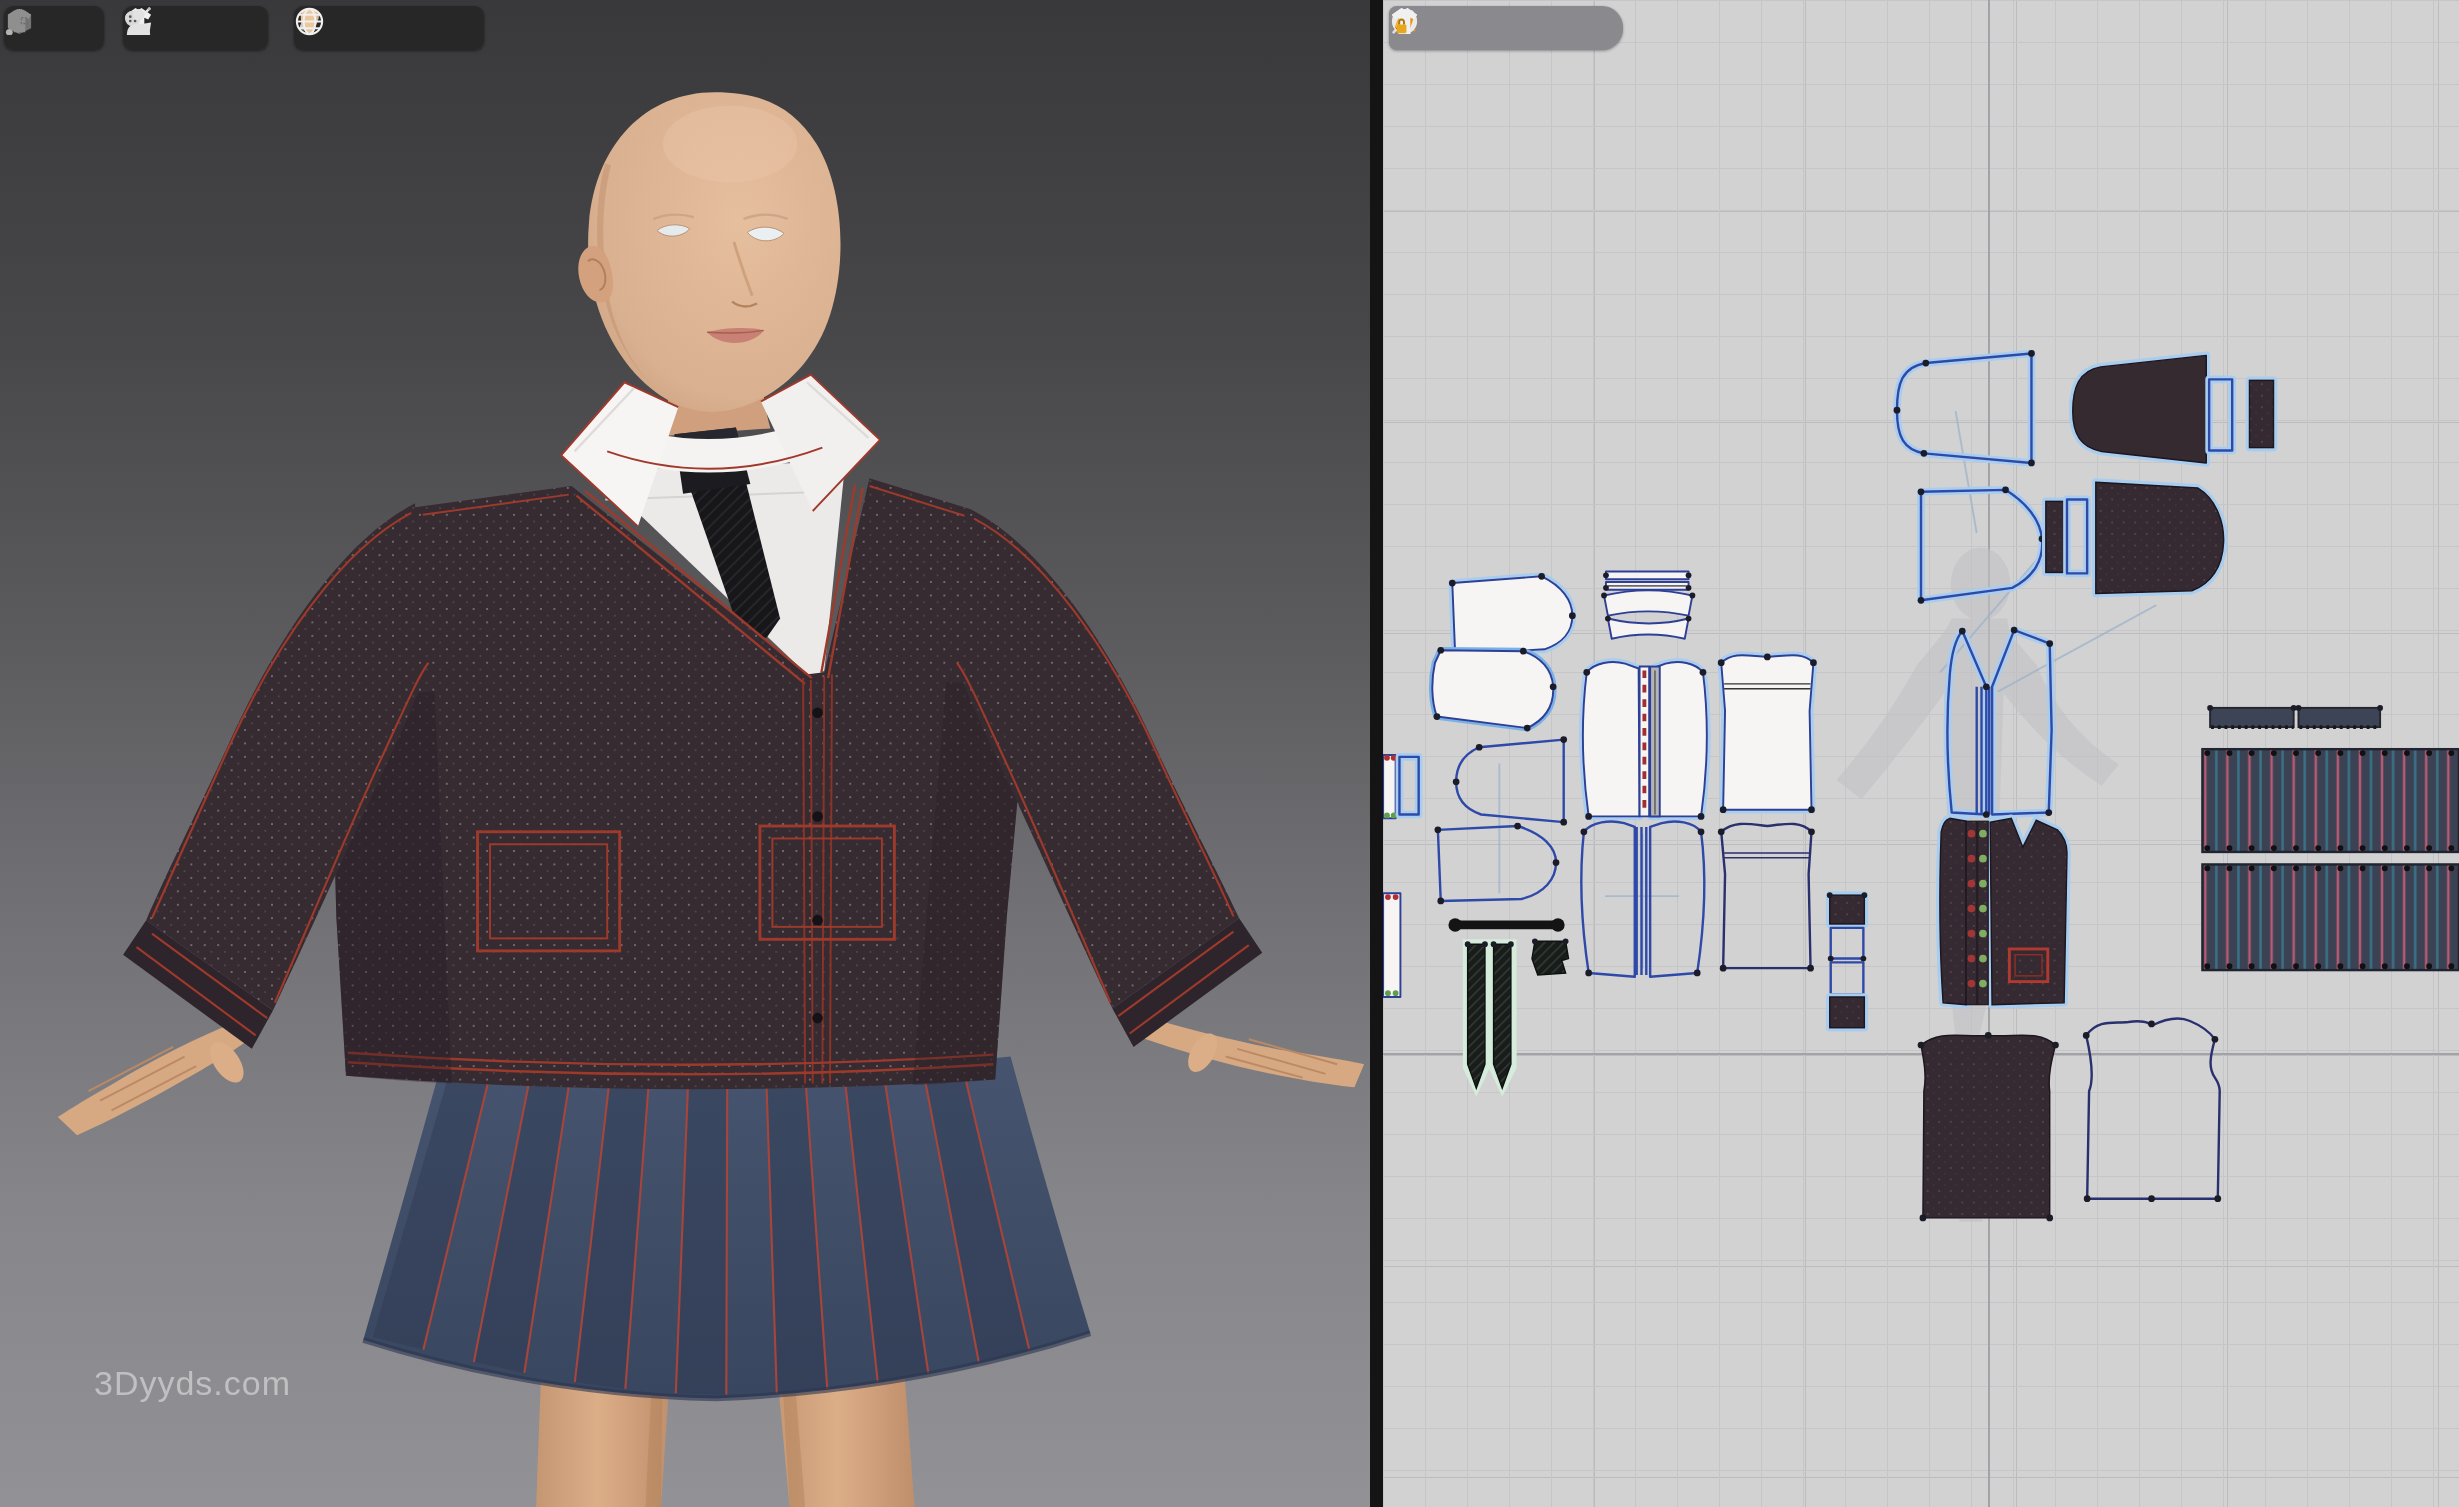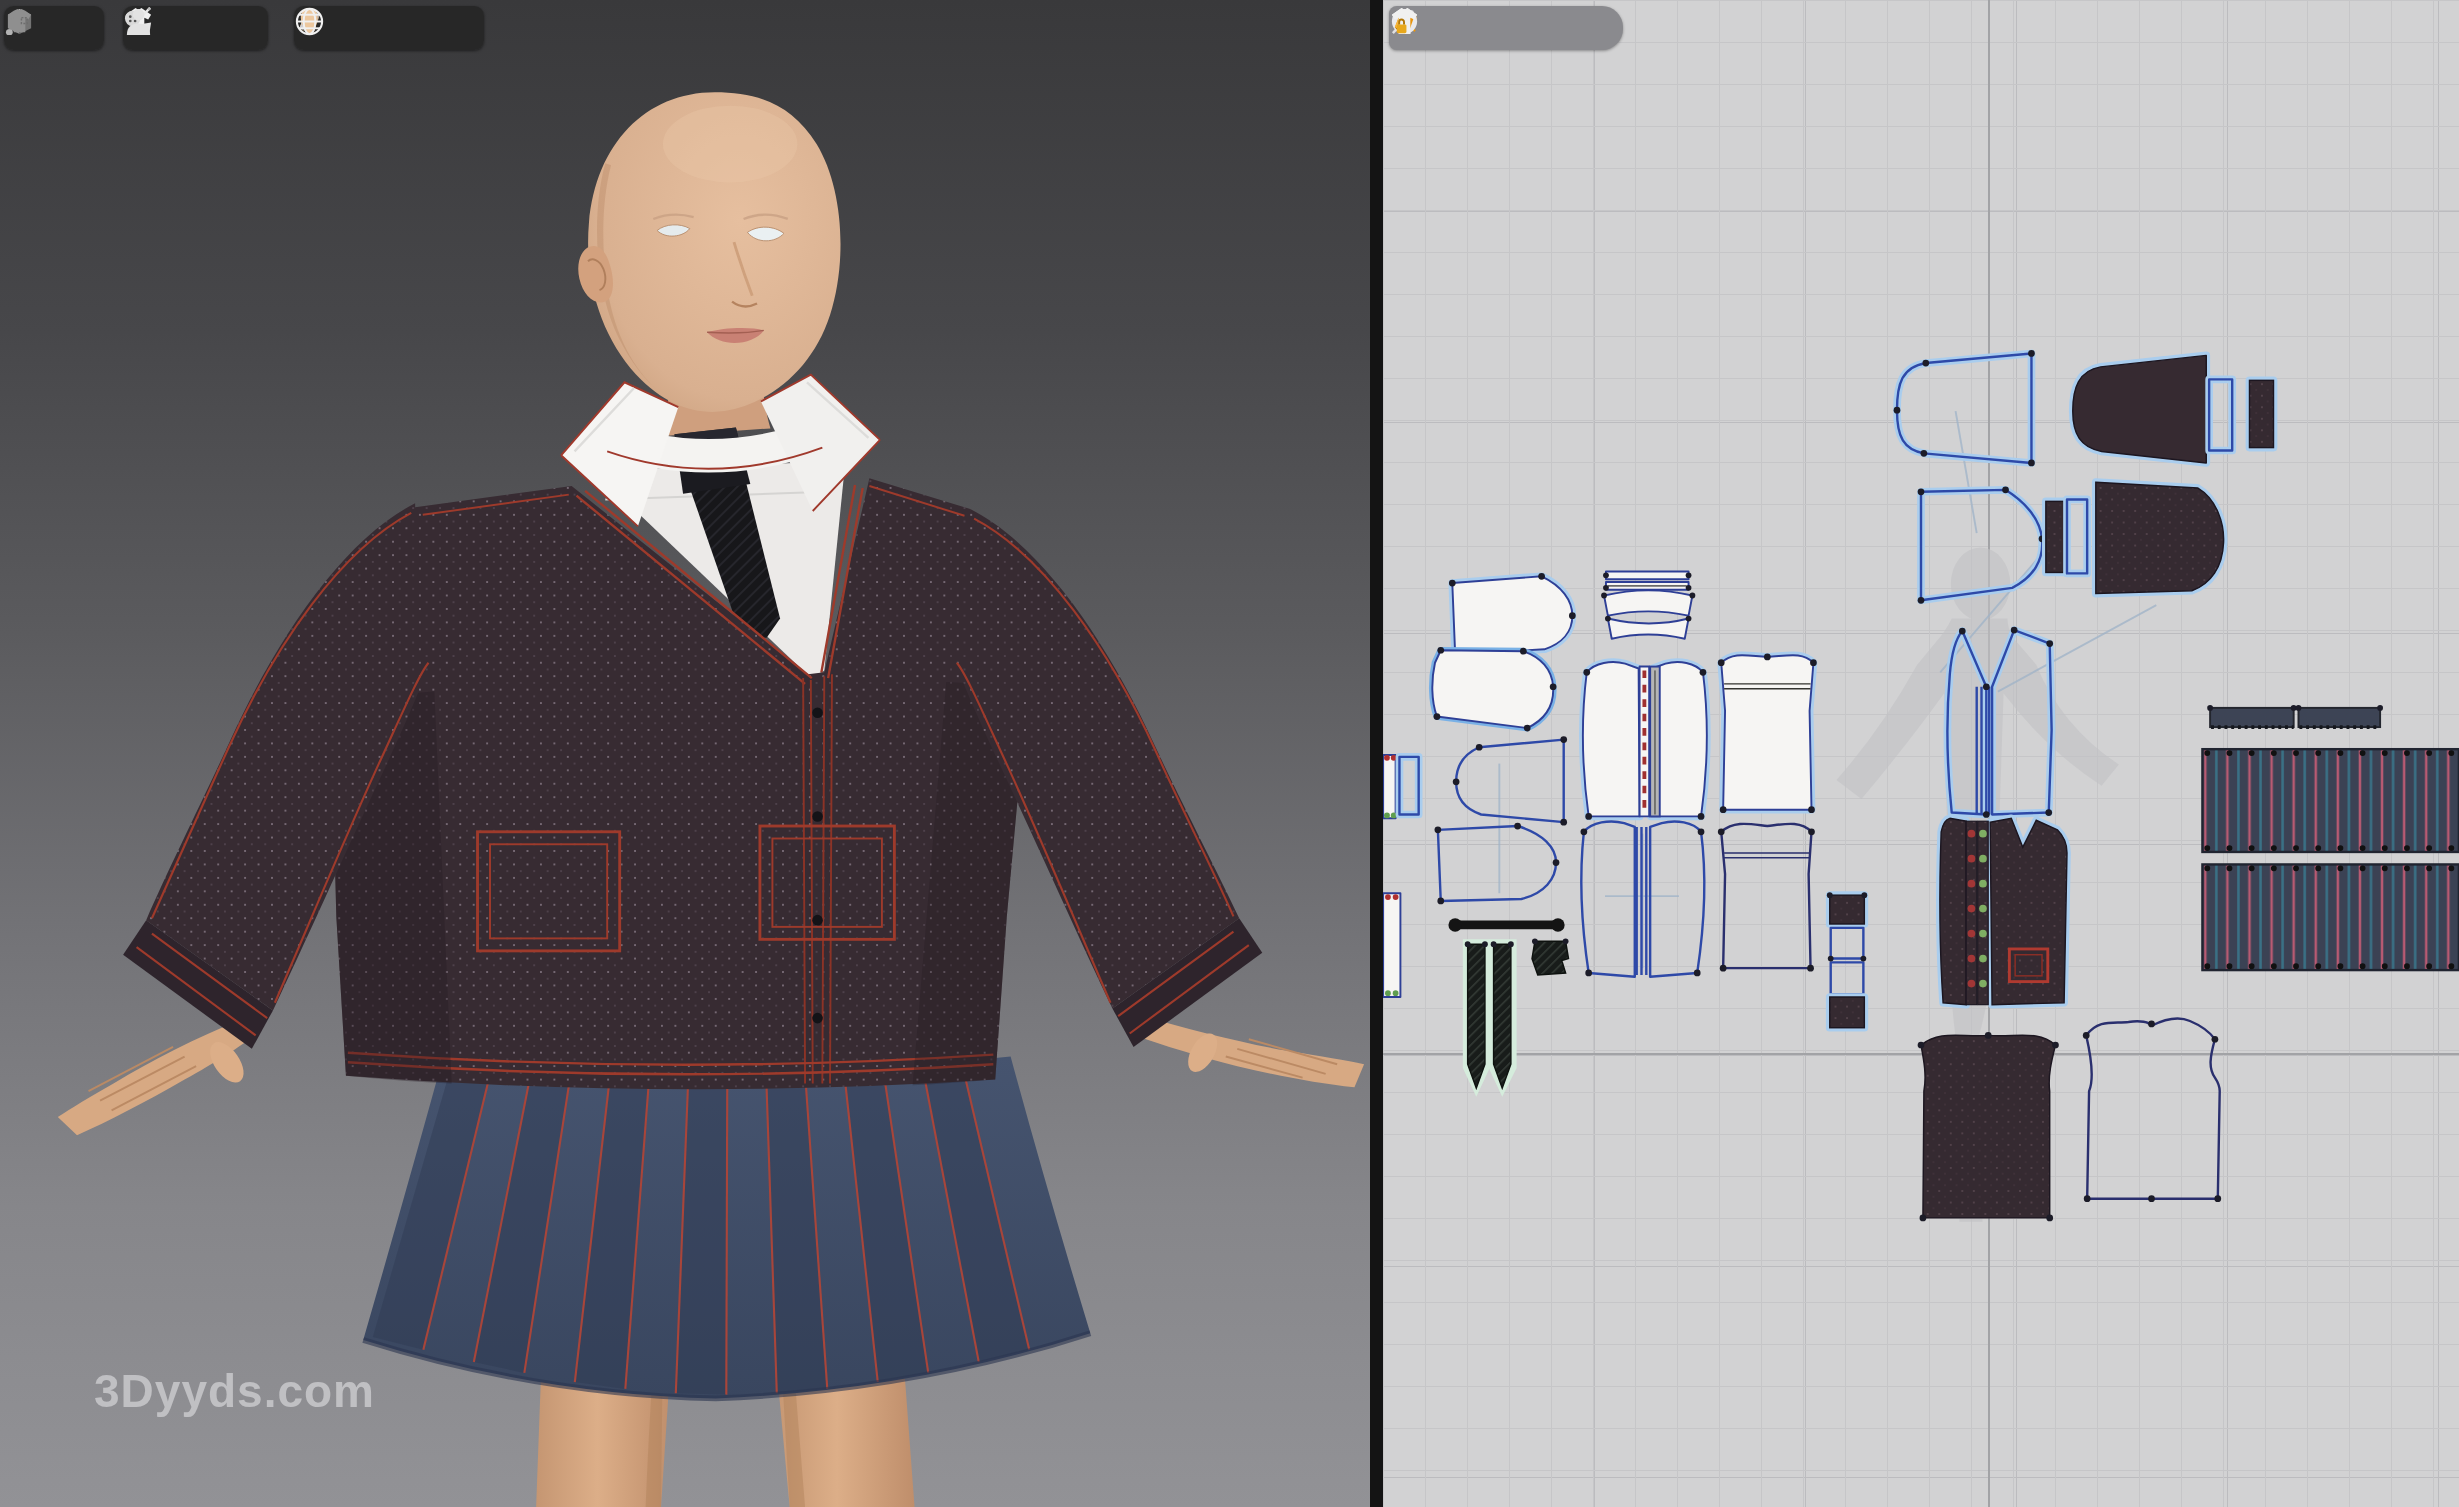--- a/index.html
+++ b/index.html
@@ -2,21 +2,21 @@
 <html><head>
 <meta charset="utf-8">
 <style>
   html,body{margin:0;padding:0;background:#222;}
   .app{position:relative;width:2459px;height:1507px;overflow:hidden;
        font-family:"Liberation Sans",sans-serif;}
   
   .viewport3d{position:absolute;left:0;top:0;width:1370px;height:1507px;
     background:linear-gradient(180deg,#39393b 0%,#47474a 22%,#5b5b5e 42%,#737377 62%,#86868a 80%,#929296 100%);}
   .viewport3d svg{position:absolute;left:0;top:0;}
-  .watermark{position:absolute;left:94px;top:1364px;font-size:46px;font-weight:bold;
+  .watermark{position:absolute;left:94px;top:1364px;font-size:34px;font-weight:normal;
     letter-spacing:1px;color:#c9c9cc;opacity:.85;}
   
   .divider{position:absolute;left:1370px;top:0;width:13.4px;height:1507px;background:#141414;}
   
   .panel2d{position:absolute;left:1383px;top:0;width:1076px;height:1507px;background-color:#d2d2d3;
     background-image:
       linear-gradient(#c6c6c8 1px,transparent 1px),
       linear-gradient(90deg,#c6c6c8 1px,transparent 1px),
       linear-gradient(#bcbcbf 1px,transparent 1px),
       linear-gradient(90deg,#bcbcbf 1px,transparent 1px);

